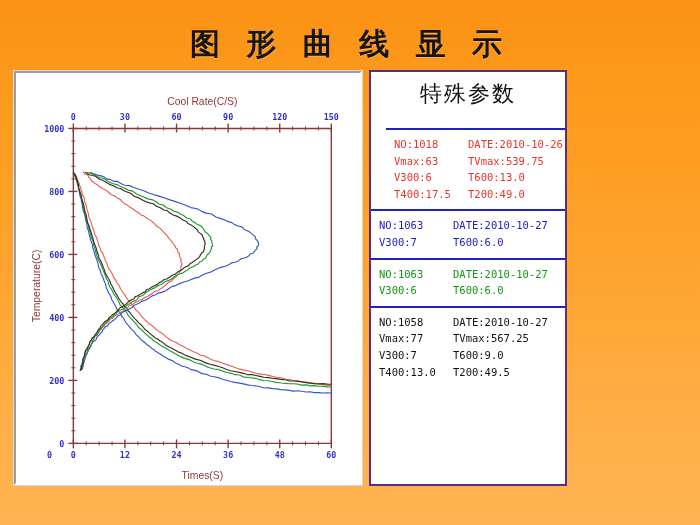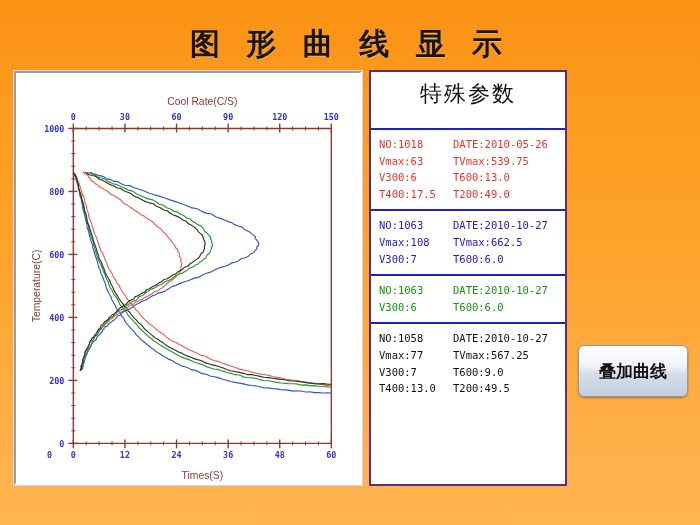--- a/index.html
+++ b/index.html
@@ -44,21 +44,21 @@
   }
   .data-block{
     border-top:2px solid #2020c8;
     padding:6px 0 7px 8px;
     font-family:"DejaVu Sans Mono","Liberation Mono",monospace;
     font-size:10.5px;line-height:16.6px;
   }
   .data-block .row{display:flex;}
   .data-block .c1{width:74px;flex:0 0 74px;white-space:nowrap;}
   .data-block .c2{white-space:nowrap;}
-  .blk-red{color:#e8352a;}
+  .blk-red{color:#e8352a;margin-left:15px;}
   .blk-blue{color:#2020c8;}
   .blk-green{color:#119911;}
   .blk-black{color:#111111;}
 
   
   .btn{
     position:absolute;width:110px;height:52px;
     border:1px solid #8d9aa8;border-radius:6px;
     background:linear-gradient(180deg,#fdfefe 0%,#eef2f7 42%,#d6dee8 55%,#c3cede 100%);
     box-shadow:inset 0 1px 0 #ffffff,0 1px 2px rgba(0,0,0,.35);
@@ -183,21 +183,21 @@
         <path d="M70.00 100.26 L71.57 101.30 L73.79 102.80 L76.78 103.17 L77.86 103.53 L80.79 104.40 L82.82 106.09 L84.76 107.59 L86.73 107.91 L90.29 109.94 L92.47 111.06 L95.73 112.98 L98.04 113.59 L102.48 116.07 L105.89 116.59 L108.67 118.63 L111.66 119.85 L115.84 121.43 L119.59 124.44 L123.39 125.81 L127.28 127.92 L130.49 129.60 L134.68 131.10 L138.85 132.08 L141.67 134.30 L145.95 136.13 L149.60 138.36 L153.14 139.13 L155.59 141.43 L159.12 143.32 L162.56 144.52 L165.75 146.15 L169.33 148.71 L172.13 149.62 L173.94 152.01 L177.52 153.65 L179.21 154.84 L181.58 156.79 L183.42 158.46 L184.43 160.45 L186.71 162.15 L188.40 163.63 L189.07 165.71 L189.99 167.25 L189.79 168.17 L190.89 169.66 L191.19 171.24 L191.32 172.66 L190.87 174.08 L190.54 175.79 L190.62 177.42 L189.78 179.41 L189.01 181.42 L187.64 181.64 L186.84 183.42 L185.39 185.88 L184.16 187.05 L183.01 187.97 L180.39 189.75 L177.91 191.59 L176.38 192.21 L174.29 194.76 L171.72 195.68 L170.04 196.59 L167.85 198.75 L165.59 199.76 L162.95 201.53 L160.68 203.45 L157.93 204.27 L155.43 206.18 L152.51 207.99 L150.19 208.32 L147.01 210.95 L145.07 211.51 L142.80 213.67 L139.42 214.99 L137.89 215.74 L134.60 218.13 L132.14 218.68 L130.69 221.00 L128.27 221.98 L125.56 223.67 L122.62 225.16 L120.55 225.80 L119.38 227.92 L117.59 228.74 L115.07 230.05 L112.64 231.87 L111.54 233.42 L109.35 235.06 L107.44 235.80 L105.46 236.93 L103.84 238.66 L102.27 240.27 L101.53 241.15 L99.77 242.68 L97.37 244.43 L96.29 245.22 L93.72 247.56 L93.59 248.73 L92.22 249.56 L89.62 251.12 L88.96 252.29 L87.98 253.31 L86.01 255.11 L85.29 256.85 L84.73 258.20 L83.63 258.65 L82.67 260.24 L81.91 262.07 L80.94 263.48 L79.88 264.20 L78.64 266.65 L77.09 267.43 L76.32 269.16 L75.95 269.77 L74.73 270.94 L74.24 272.95 L74.10 274.48 L73.46 275.73 L72.00 277.30 L71.81 278.59 L71.02 279.64 L70.04 281.36 L69.65 282.49 L69.63 282.93 L69.61 285.24 L68.78 286.35 L68.47 287.32 L67.91 288.33 L67.47 289.62 L67.44 290.83 L67.79 292.41 L67.44 294.03 L66.97 295.19 L65.78 295.32 L66.54 297.42 L66.21 298.24 L64.92 300.10 L65.18 300.23" fill="none" stroke="#3a2b22" stroke-width="1.15" stroke-linejoin="round" stroke-linecap="round"></path>
       </svg>
   </div>
 
   <div class="data-panel">
     <div class="data-title">特殊参数</div>
 
     <div class="data-block blk-red">
       <div class="row">
           <span class="c1">NO:1018</span>
-          <span class="c2">DATE:2010-05-26</span>
+          <span class="c2">DATE:2010-10-26</span>
         </div>
       <div class="row">
           <span class="c1">Vmax:63</span>
           <span class="c2">TVmax:539.75</span>
         </div>
       <div class="row">
           <span class="c1">V300:6</span>
           <span class="c2">T600:13.0</span>
         </div>
       <div class="row">
@@ -205,24 +205,20 @@
           <span class="c2">T200:49.0</span>
         </div>
     </div>
 
     <div class="data-block blk-blue">
       <div class="row">
           <span class="c1">NO:1063</span>
           <span class="c2">DATE:2010-10-27</span>
         </div>
       <div class="row">
-          <span class="c1">Vmax:108</span>
-          <span class="c2">TVmax:662.5</span>
-        </div>
-      <div class="row">
           <span class="c1">V300:7</span>
           <span class="c2">T600:6.0</span>
         </div>
     </div>
 
     <div class="data-block blk-green">
       <div class="row">
           <span class="c1">NO:1063</span>
           <span class="c2">DATE:2010-10-27</span>
         </div>
@@ -245,15 +241,14 @@
           <span class="c1">V300:7</span>
           <span class="c2">T600:9.0</span>
         </div>
       <div class="row">
           <span class="c1">T400:13.0</span>
           <span class="c2">T200:49.5</span>
         </div>
     </div>
   </div>
 
-  <div class="btn btn-overlay">叠加曲线</div>
 
 </div>
 
 </body></html>

